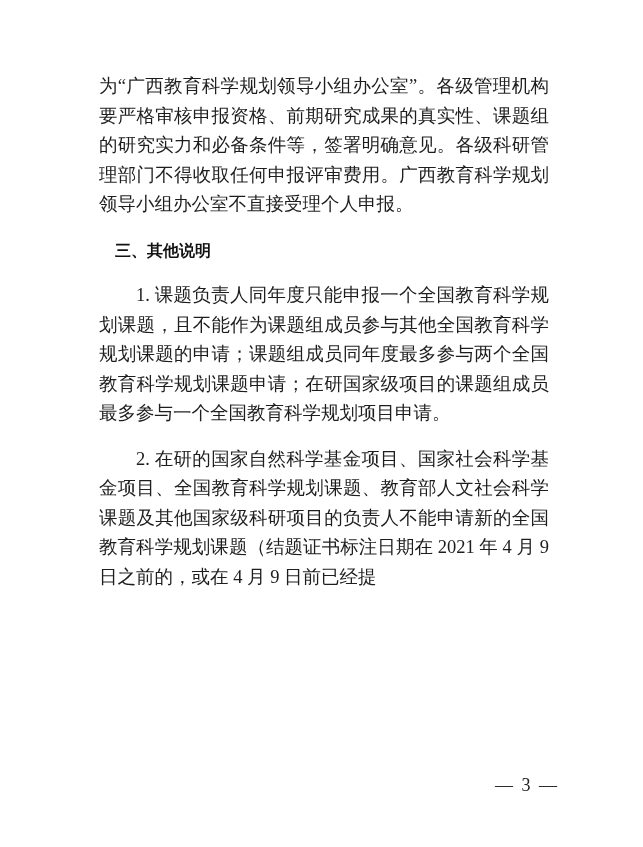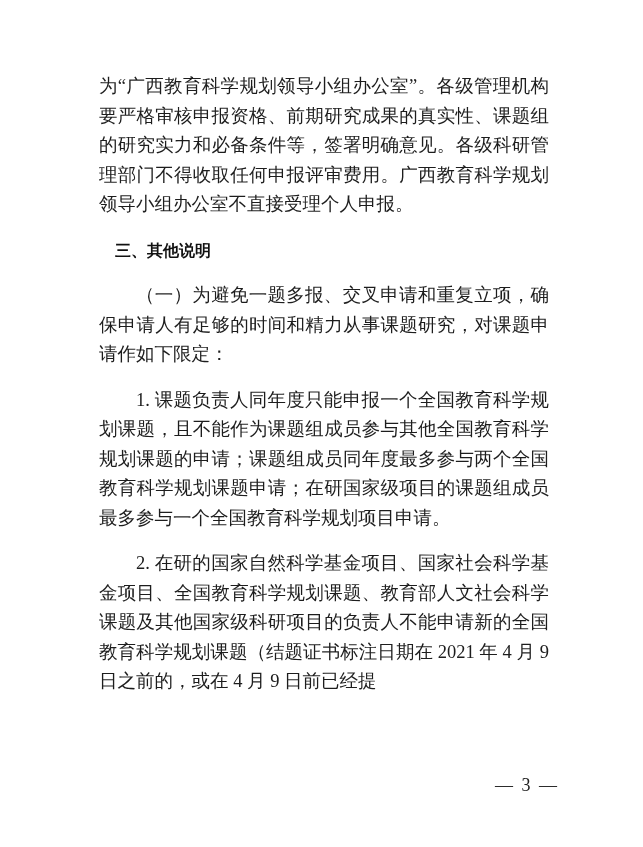--- a/index.html
+++ b/index.html
@@ -53,19 +53,18 @@
     color: #222222;
   }
 </style>
 </head>
 <body>
 
 <div class="page">
   <div class="content">
     <p class="para no-indent">为“广西教育科学规划领导小组办公室”。各级管理机构要严格审核申报资格、前期研究成果的真实性、课题组的研究实力和必备条件等，签署明确意见。各级科研管理部门不得收取任何申报评审费用。广西教育科学规划领导小组办公室不直接受理个人申报。</p>
     <h3 class="heading">三、其他说明</h3>
-    <p class="para">（一）为避免一题多报、交叉申请和重复立项，确保申请人有足够的时间和精力从事课题研究，对课题申请作如下限定：</p>
     <p class="para">1. 课题负责人同年度只能申报一个全国教育科学规划课题，且不能作为课题组成员参与其他全国教育科学规划课题的申请；课题组成员同年度最多参与两个全国教育科学规划课题申请；在研国家级项目的课题组成员最多参与一个全国教育科学规划项目申请。</p>
     <p class="para">2. 在研的国家自然科学基金项目、国家社会科学基金项目、全国教育科学规划课题、教育部人文社会科学课题及其他国家级科研项目的负责人不能申请新的全国教育科学规划课题（结题证书标注日期在 2021 年 4 月 9 日之前的，或在 4 月 9 日前已经提</p>
   </div>
 
   <div class="page-number">— 3 —</div>
 </div>
 
 </body></html>

